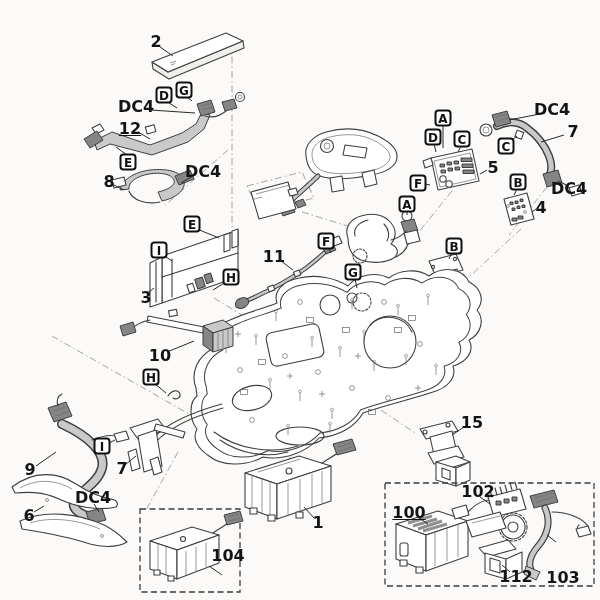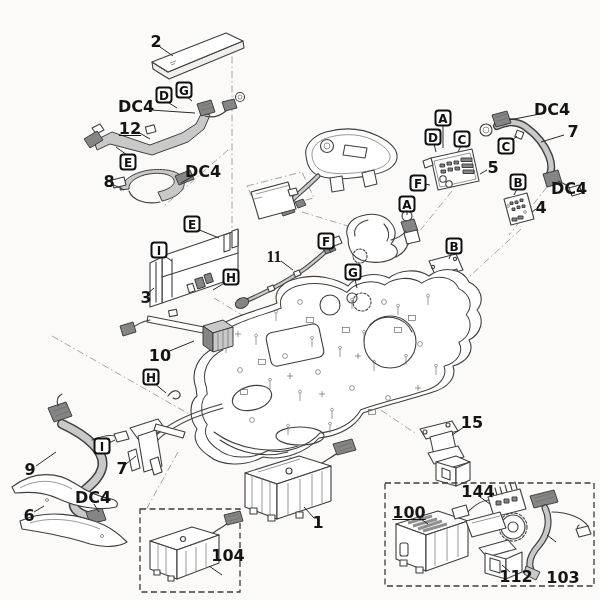--- a/index.html
+++ b/index.html
@@ -425,30 +425,30 @@
     <path d="M407,211 L407,215"></path>
     <path d="M452,252 L449,259"></path>
   </g>
 </svg>
 
 <div id="labels">
       <div class="num-label" style="left: 156px; top: 42px;">2</div>
       <div class="num-label" style="left: 130px; top: 129px; text-decoration: underline;">12</div>
       <div class="num-label" style="left: 109px; top: 182px;">8</div>
       <div class="num-label" style="left: 146px; top: 298px;">3</div>
-      <div class="num-label" style="left: 274px; top: 257px; font-family: Liberation Serif, serif;">11</div>
+      <div class="num-label" style="left: 274px; top: 257px;">11</div>
       <div class="num-label" style="left: 160px; top: 356px;">10</div>
       <div class="num-label" style="left: 30px; top: 470px;">9</div>
       <div class="num-label" style="left: 122px; top: 469px;">7</div>
       <div class="num-label" style="left: 29px; top: 516px;">6</div>
       <div class="num-label" style="left: 318px; top: 523px;">1</div>
       <div class="num-label" style="left: 228px; top: 556px;">104</div>
       <div class="num-label" style="left: 409px; top: 513px; text-decoration: underline;">100</div>
       <div class="num-label" style="left: 516px; top: 577px;">112</div>
-      <div class="num-label" style="left: 478px; top: 492px;">144</div>
+      <div class="num-label" style="left: 478px; top: 492px;">102</div>
       <div class="num-label" style="left: 563px; top: 578px;">103</div>
       <div class="num-label" style="left: 472px; top: 423px;">15</div>
       <div class="num-label" style="left: 493px; top: 168px;">5</div>
       <div class="num-label" style="left: 541px; top: 208px;">4</div>
       <div class="num-label" style="left: 573px; top: 132px;">7</div>
       <div class="num-label" style="left: 136px; top: 107px;">DC4</div>
       <div class="num-label" style="left: 203px; top: 172px;">DC4</div>
       <div class="num-label" style="left: 552px; top: 110px;">DC4</div>
       <div class="num-label" style="left: 569px; top: 189px;">DC4</div>
       <div class="num-label" style="left: 93px; top: 498px;">DC4</div>

